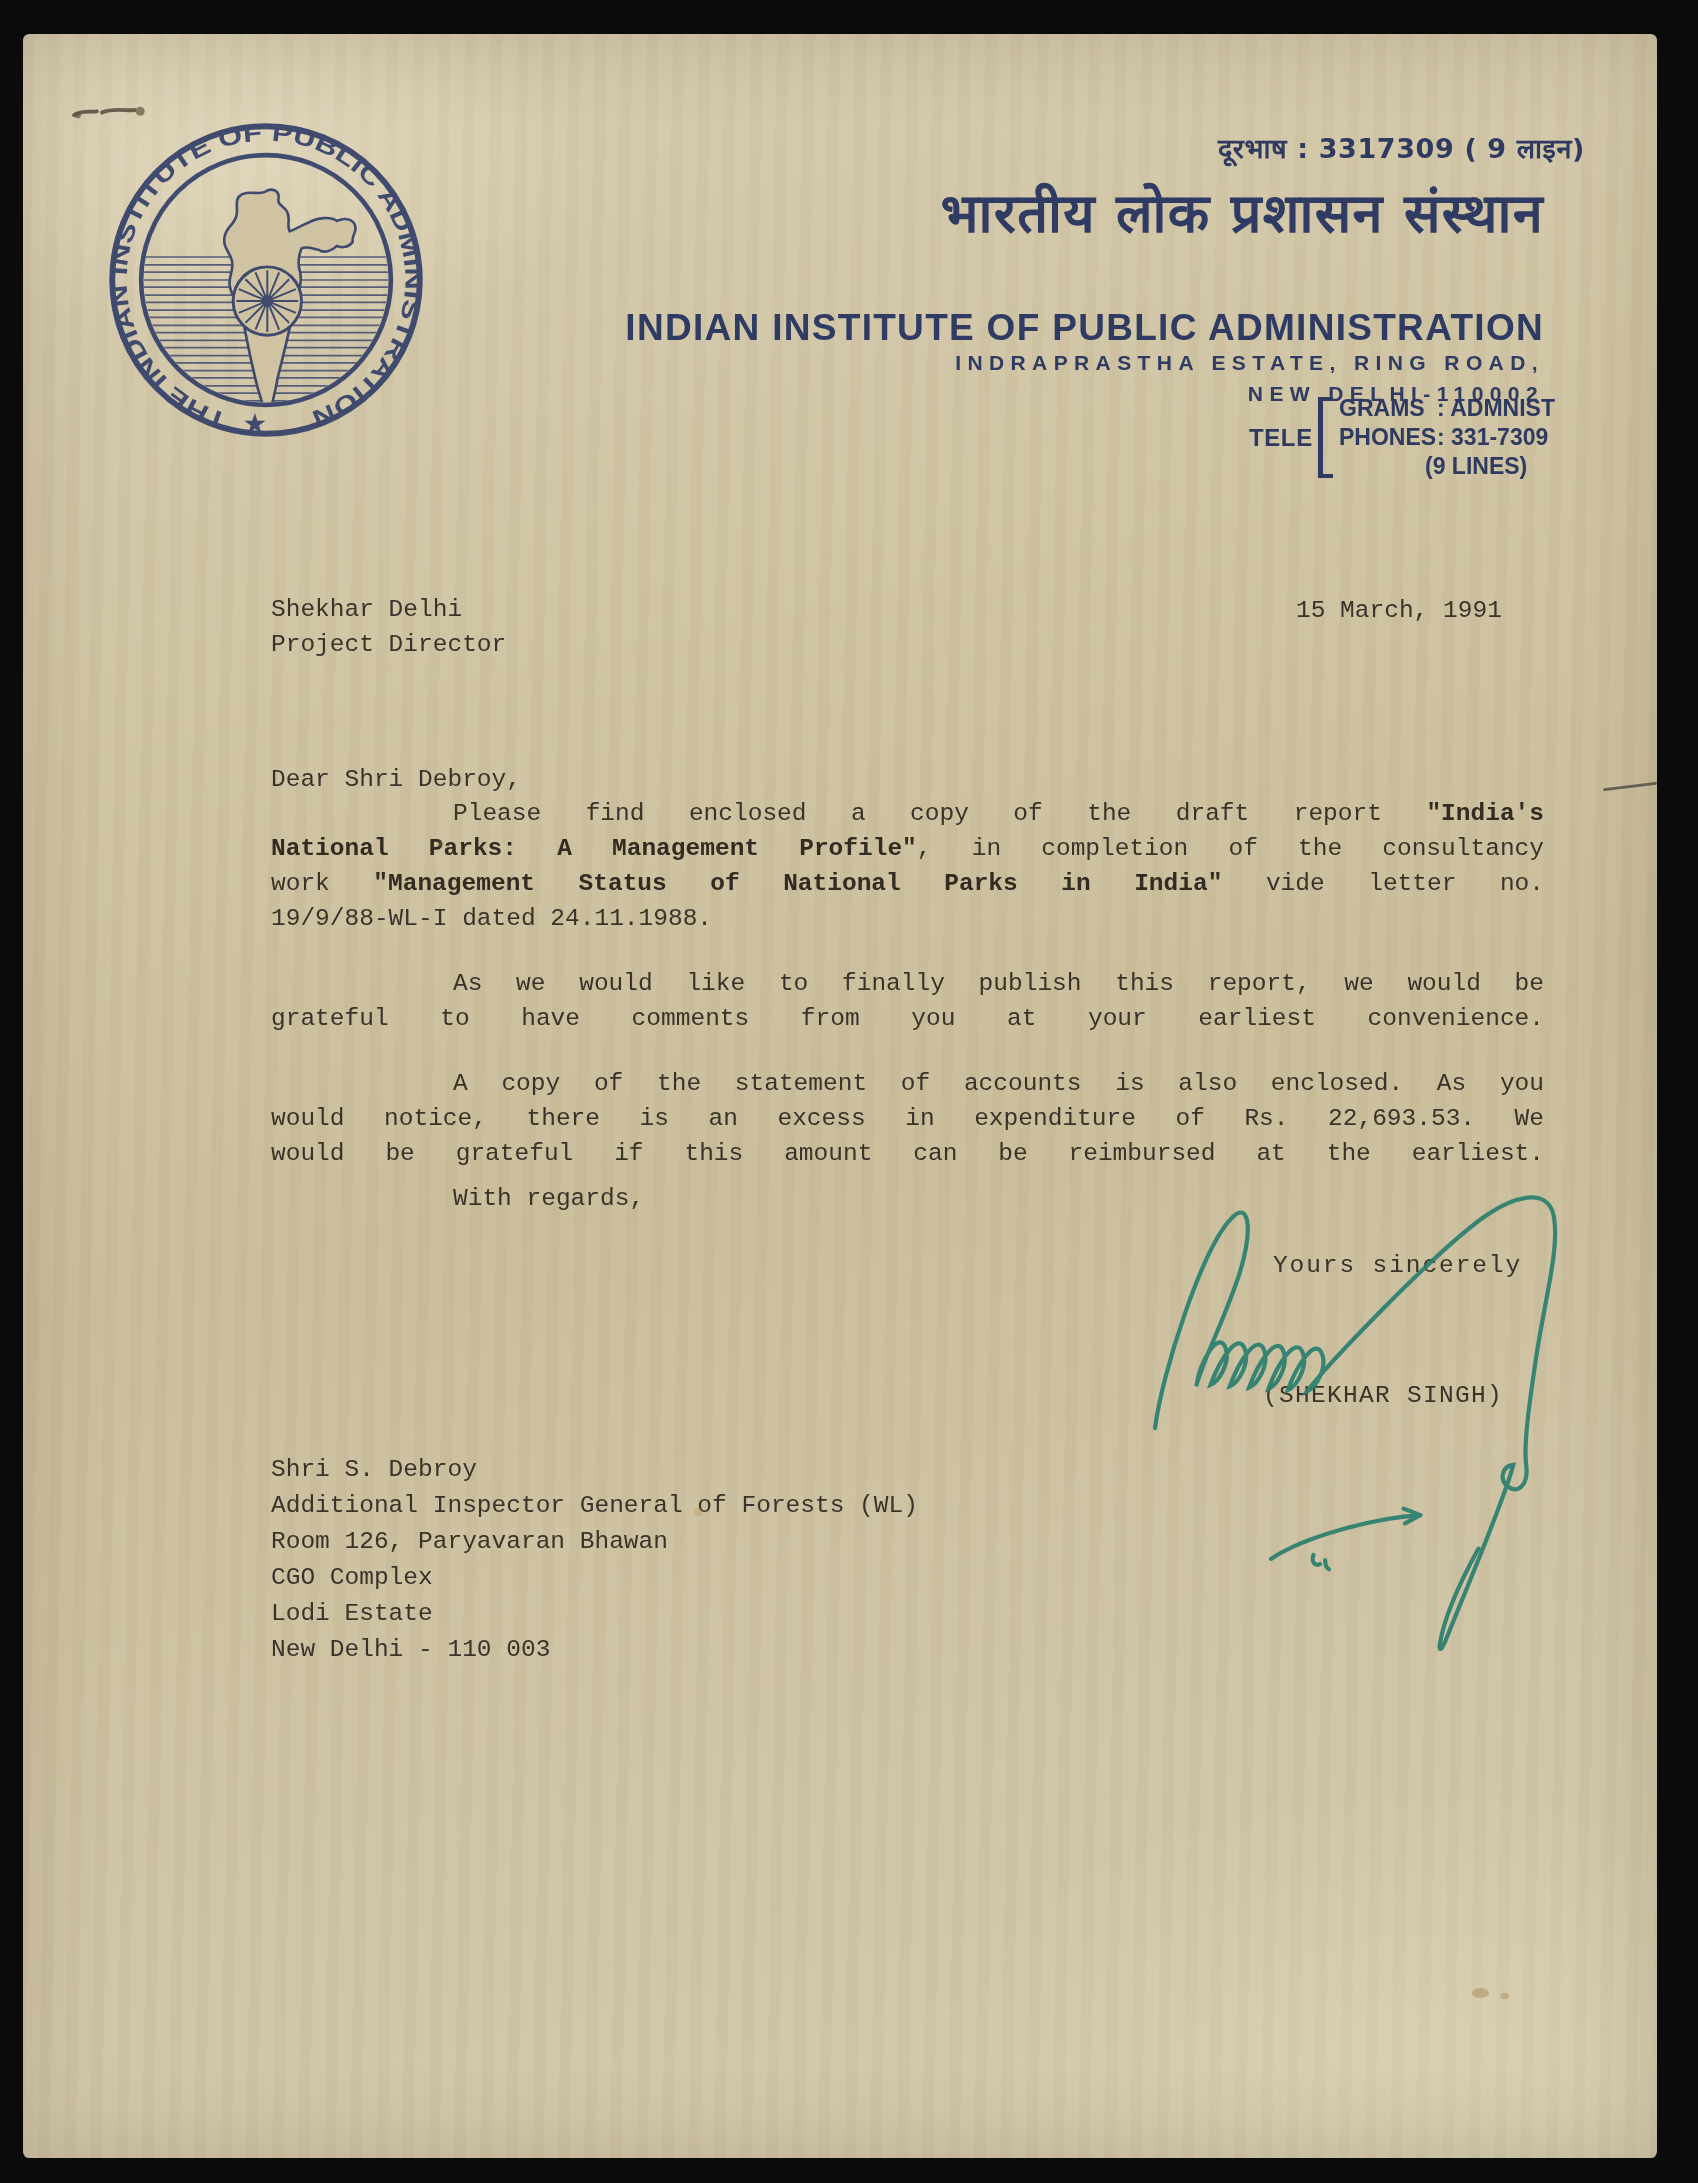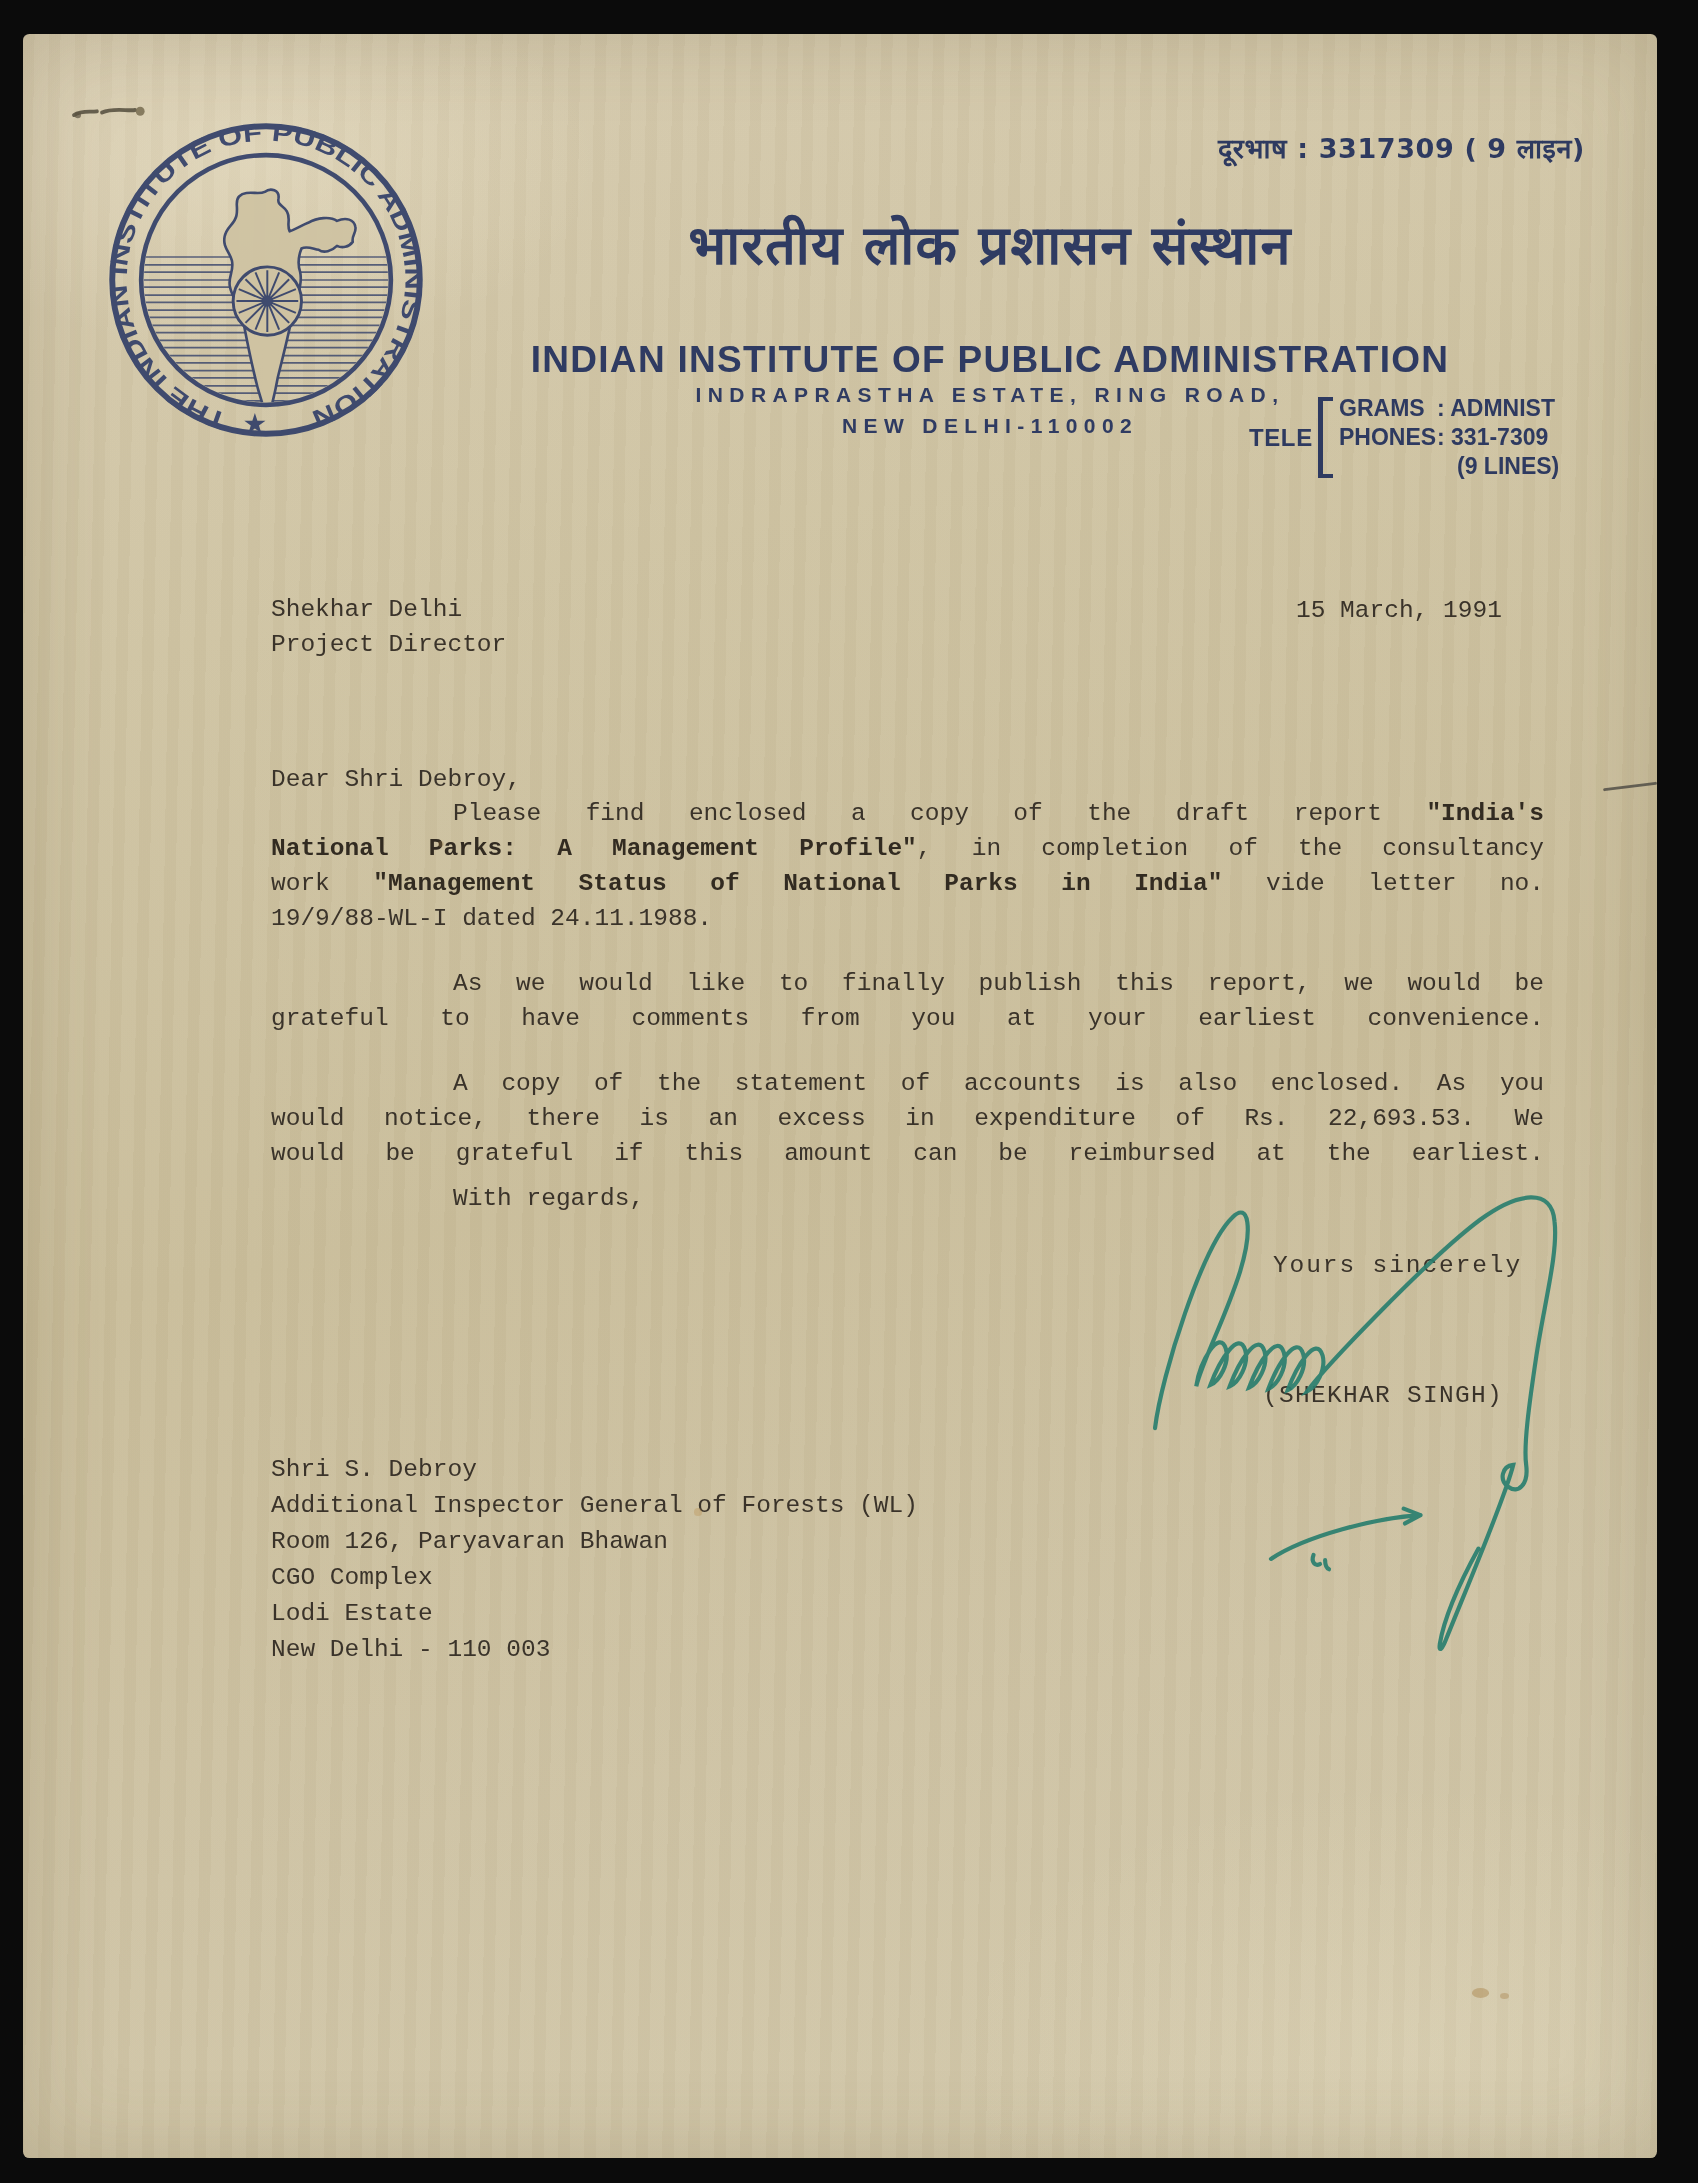--- a/index.html
+++ b/index.html
@@ -6,36 +6,36 @@
   .stage{position:relative;width:1698px;height:2183px;background:#0b0b0b;overflow:hidden;
          font-family:"Liberation Sans",sans-serif;}
   .paper{position:absolute;left:23px;top:34px;width:1634px;height:2124px;border-radius:6.4px;
          background:
            radial-gradient(ellipse 580px 322px at 14% 6%, rgba(248,240,216,0.30), transparent 60%),
            radial-gradient(ellipse 773px 451px at 85% 95%, rgba(240,232,206,0.20), transparent 60%),
            repeating-linear-gradient(91deg, rgba(150,130,85,0.05) 0 11.6px, rgba(235,226,196,0.05) 11.6px 26px),
            linear-gradient(168deg,#d6cbb0 0%,#cfc4a4 26%,#c9bd9b 52%,#cec3a5 76%,#d3c9ac 100%);
          box-shadow: inset 0 0 90px rgba(92,76,40,0.20);}
   .hindi{font-family:"DejaVu Sans",sans-serif;font-weight:700;}
-  .h-center{position:absolute;left:400px;width:1134px;text-align:center;color:#2f3b62;margin-top:32px;}
+  .h-center{position:absolute;left:387px;width:1134px;text-align:right;color:#2f3b62;}
   #hindi-phone{position:absolute;right:72px;top:95px;font-size:27px;color:#2e3a60;letter-spacing:0.6px;}
   #hindi-title{top:140px;font-size:54px;letter-spacing:1.3px;}
   #hindi-addr{top:227px;font-size:30px;letter-spacing:0.6px;}
   #en-title{top:273px;font-size:37px;font-weight:700;letter-spacing:1.3px;}
   #en-addr{top:317px;font-size:21px;font-weight:700;letter-spacing:6.4px;}
   #en-city{top:348px;font-size:21px;font-weight:700;letter-spacing:6.4px;}
   
   .tele{position:absolute;left:1226px;top:360px;display:flex;align-items:center;color:#2e3a60;font-weight:700;}
   .tele-prefix{font-size:24px;letter-spacing:0.6px;margin-right:5.2px;}
   .tele-bracket{width:9.7px;height:73px;border-left:5.2px solid #2e3a60;border-top:4.5px solid #2e3a60;
                 border-bottom:4.5px solid #2e3a60;margin-right:6.4px;}
   .tele-rows{font-size:23px;line-height:29px;}
   .tele-row{display:flex;}
   .tele-label{width:98px;}
-  .tele-note{margin-left:118px;}
+  .tele-note{margin-left:86px;}
   
   .seal{position:absolute;left:82px;top:85px;width:322px;height:322px;opacity:0.92;}
   
   .tw{font-family:"Liberation Mono","DejaVu Sans Mono",monospace;color:#3a332a;font-size:24.5px;position:absolute;}
   #sender{left:248px;top:558px;line-height:35px;}
   #date{left:1273px;top:563px;}
   #salutation{left:248px;top:688px;margin-top:44px;}
   #body-text{left:248px;top:762px;width:1273px;}
   .para{margin-bottom:30px;}
   .tline{line-height:35px;text-align:justify;text-align-last:justify;text-justify:inter-word;}

